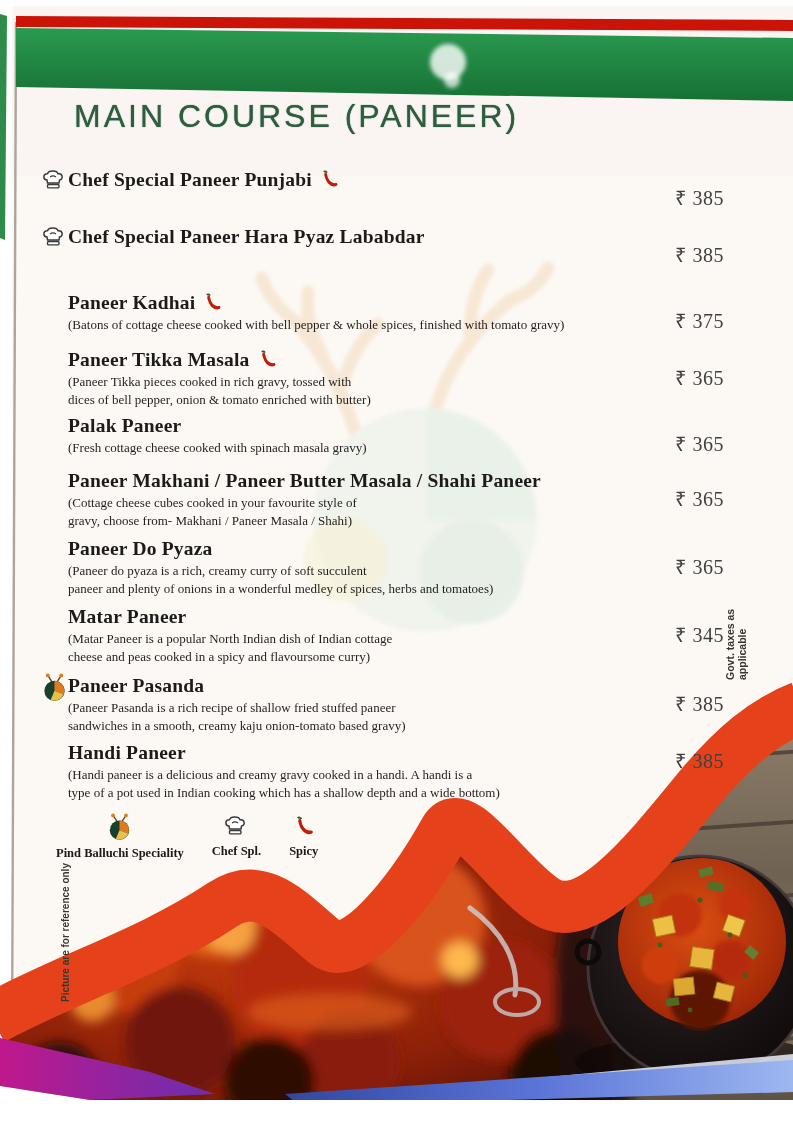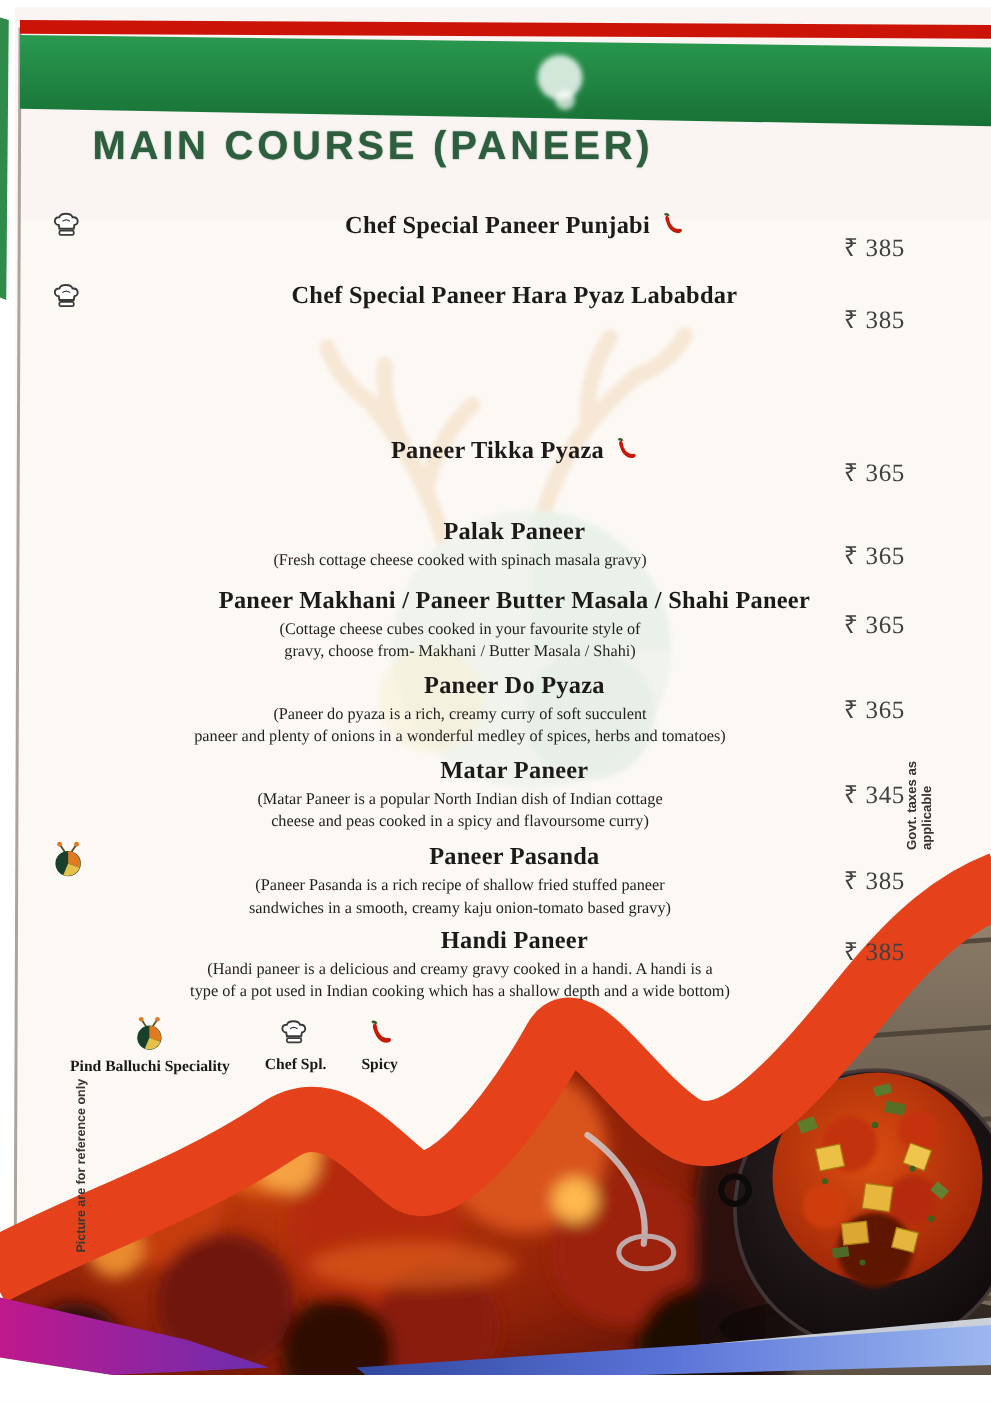--- a/index.html
+++ b/index.html
@@ -1,23 +1,23 @@
 <!DOCTYPE html>
 <html><head>
 <meta charset="utf-8">
 <style>
   html,body{margin:0;padding:0;background:#ffffff;}
   #stage{position:relative;width:793px;height:1122px;overflow:hidden;background:#fff;
          font-family:"Liberation Serif", serif;}
   #bgsvg{position:absolute;left:0;top:0;z-index:1;}
   .content{position:absolute;left:0;top:0;width:793px;height:1122px;z-index:2;}
   .title{position:absolute;left:74px;top:98px;font-family:"Liberation Sans",sans-serif;
-         font-weight:700;font-size:32px;letter-spacing:3px;color:#2d5f3e;
+         font-weight:400;font-size:32px;letter-spacing:3px;color:#2d5f3e;
          text-shadow:0 0 1px #2d5f3e;}
-  .item{position:absolute;left:45px;width:710px;padding-left:23px;box-sizing:border-box;text-align:center;}
+  .item{position:absolute;left:45px;width:710px;padding-left:23px;box-sizing:border-box;}
   .item-name{font-size:19.5px;font-weight:600;color:#1d1b1a;letter-spacing:.2px;line-height:1.05;}
   .item-desc{font-size:13px;color:#211f1e;line-height:1.32;margin-top:3px;white-space:pre-line;
              max-width:600px;}
   .item-price{position:absolute;left:630px;top:14px;font-family:Liberation Serif, serif;
               font-size:20px;color:#404040;letter-spacing:.5px;white-space:nowrap;}
   .row-icon{position:absolute;left:-4px;top:-1px;width:26px;height:24px;}
   .chili-inline{display:inline-block;width:19px;height:20px;margin-left:8px;vertical-align:-4px;}
   .legend{position:absolute;left:56px;top:812px;display:flex;align-items:center;gap:10px;
           font-size:12.5px;font-weight:600;color:#1c1a18;}
   .legend .lgroup{display:flex;align-items:center;gap:5px;flex-direction:column;}
@@ -220,39 +220,49 @@
   <div class="item" style="top:227px">
     <svg class="row-icon" viewBox="0 0 26 24">
       <path d="M6 11 C2 11 1.5 4.5 6.5 4.8 C7.5 1 16 1 17 4.8 C22 4.2 22.5 10.5 18.5 11 L18 14 L6.5 14 Z" fill="#fff" stroke="#3a3a3a" stroke-width="1.5"></path>
       <rect x="6.5" y="15.5" width="11.5" height="3.4" rx="1.2" fill="#fff" stroke="#3a3a3a" stroke-width="1.4"></rect>
       <path d="M9 8 C11 6.5 13 6.5 15 8" fill="none" stroke="#3a3a3a" stroke-width="1.1"></path>
     </svg>
     <span class="item-name">Chef Special Paneer Hara Pyaz Lababdar</span>
     <span class="item-price">₹ 385</span>
   </div>
 
-
-  <div class="item" style="top:350px">
-    <span class="item-name">Paneer Tikka Pyaza</span><svg class="chili-inline" viewBox="0 0 20 22">
+  <div class="item" style="top:293px">
+    <span class="item-name">Paneer Kadhai</span><svg class="chili-inline" viewBox="0 0 20 22">
           <path d="M5 3 C4 4 4 6 5 8 C6.5 14 11 19 16.5 18 C19.5 17.4 19.5 14.4 17 14.4 C11.5 15 8 10 7.5 5 C7.3 3.4 6 2.4 5 3 Z" fill="#c41a08"></path>
           <path d="M3.6 2 C5 1 6.6 1.6 7.2 3" fill="none" stroke="#2f5c22" stroke-width="2"></path>
         </svg>
+    <div class="item-desc">(Batons of cottage cheese cooked with bell pepper &amp; whole spices, finished with tomato gravy)</div>
+    <span class="item-price">₹ 375</span>
+  </div>
+
+  <div class="item" style="top:350px">
+    <span class="item-name">Paneer Tikka Masala</span><svg class="chili-inline" viewBox="0 0 20 22">
+          <path d="M5 3 C4 4 4 6 5 8 C6.5 14 11 19 16.5 18 C19.5 17.4 19.5 14.4 17 14.4 C11.5 15 8 10 7.5 5 C7.3 3.4 6 2.4 5 3 Z" fill="#c41a08"></path>
+          <path d="M3.6 2 C5 1 6.6 1.6 7.2 3" fill="none" stroke="#2f5c22" stroke-width="2"></path>
+        </svg>
+    <div class="item-desc">(Paneer Tikka pieces cooked in rich gravy, tossed with
+dices of bell pepper, onion &amp; tomato enriched with butter)</div>
     <span class="item-price">₹ 365</span>
   </div>
 
   <div class="item" style="top:416px">
     <span class="item-name">Palak Paneer</span>
     <div class="item-desc">(Fresh cottage cheese cooked with spinach masala gravy)</div>
     <span class="item-price">₹ 365</span>
   </div>
 
   <div class="item" style="top:471px">
     <span class="item-name">Paneer Makhani / Paneer Butter Masala / Shahi Paneer</span>
     <div class="item-desc">(Cottage cheese cubes cooked in your favourite style of
-gravy, choose from- Makhani / Butter Masala / Shahi)</div>
+gravy, choose from- Makhani / Paneer Masala / Shahi)</div>
     <span class="item-price">₹ 365</span>
   </div>
 
   <div class="item" style="top:539px">
     <span class="item-name">Paneer Do Pyaza</span>
     <div class="item-desc">(Paneer do pyaza is a rich, creamy curry of soft succulent
 paneer and plenty of onions in a wonderful medley of spices, herbs and tomatoes)</div>
     <span class="item-price">₹ 365</span>
   </div>
 

